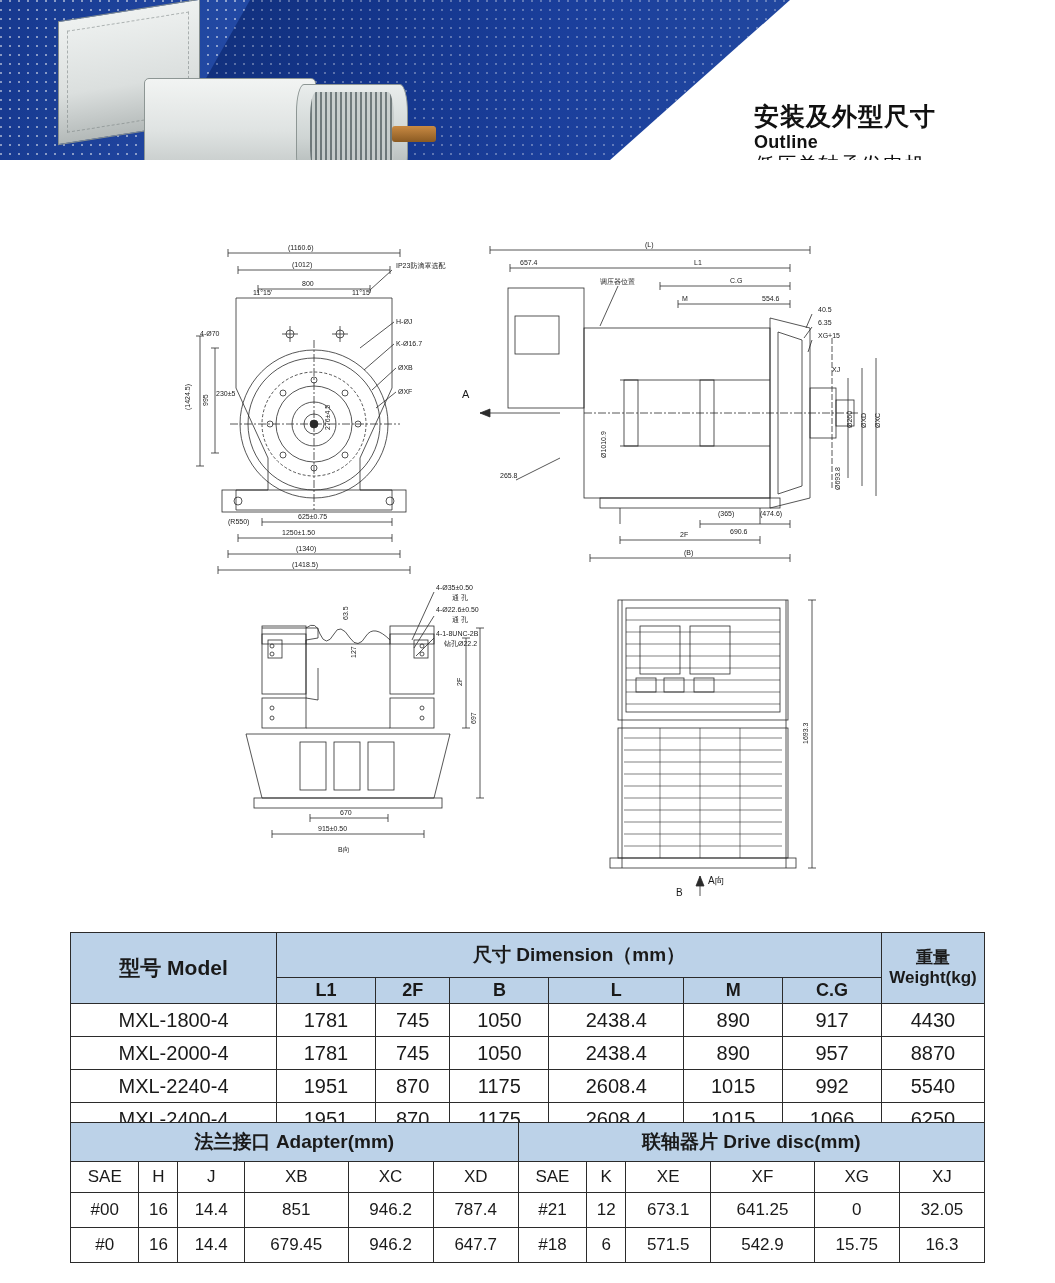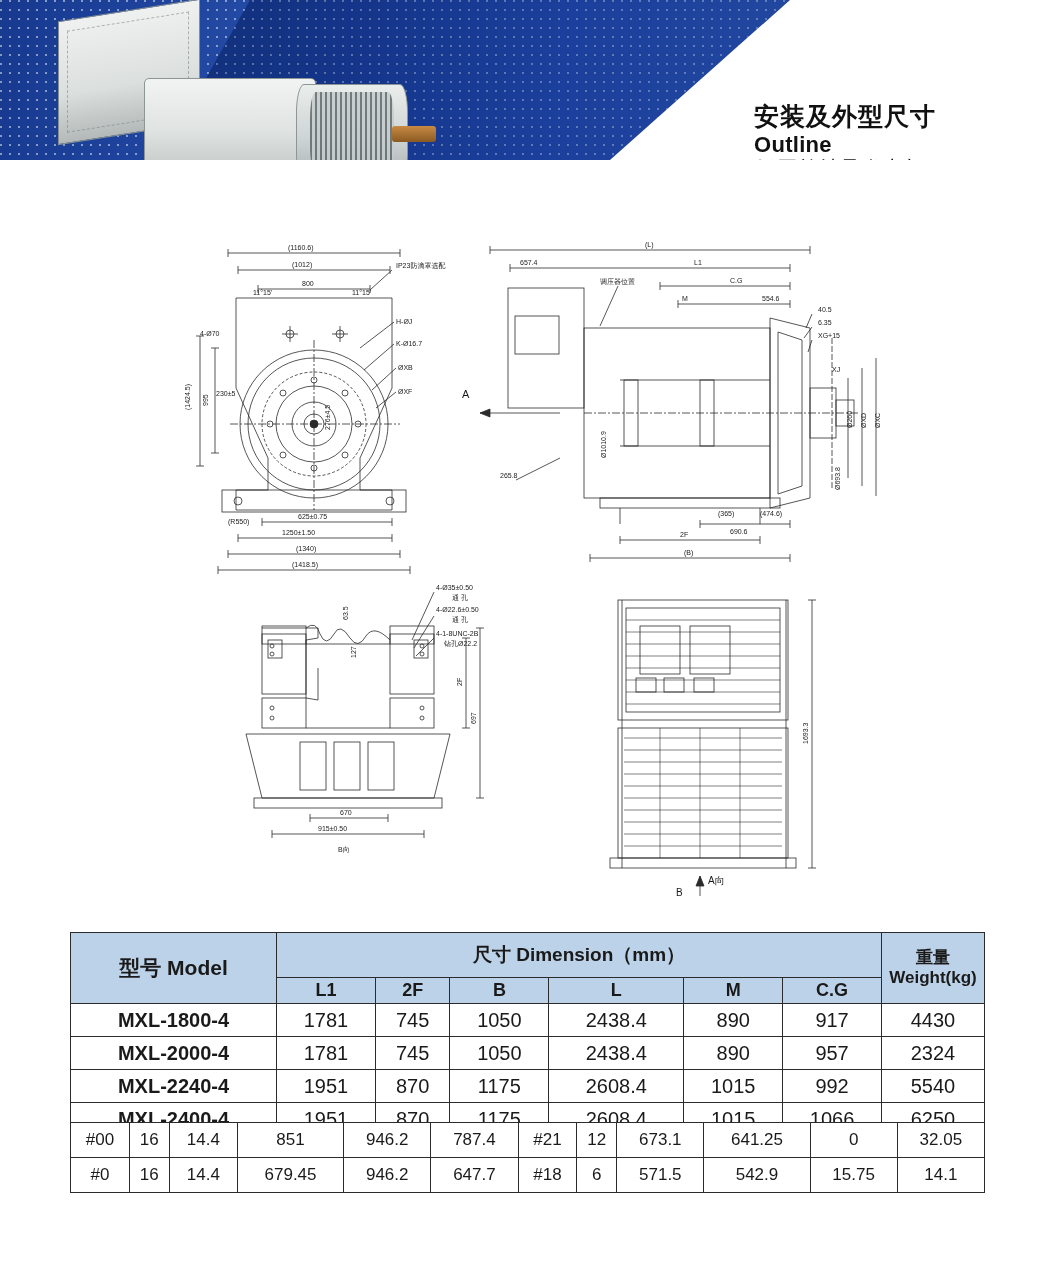--- a/index.html
+++ b/index.html
@@ -107,21 +107,21 @@
     text-align: left;
     line-height: 1.18;
   }
   .t-cn1 {
     font-size: 25px;
     font-weight: bold;
     letter-spacing: 1px;
     color: #111;
   }
   .t-en1 {
-    font-size: 22px;
+    font-size: 18px;
     font-weight: bold;
     letter-spacing: .3px;
     color: #111;
   }
   .t-cn2 {
     font-size: 21px;
     color: #111;
     letter-spacing: .5px;
   }
 
@@ -176,21 +176,21 @@
   #main-table th.sub {
     font-size: 18px;
     padding: 2px 0;
     background: #bcd2e8;
   }
   #main-table td {
     font-size: 20px;
     padding: 3px 0;
     height: 26px;
   }
-  #main-table td.model-cell { font-size: 20px; font-weight: bold; }
+  #main-table td.model-cell { font-size: 20px; }
 
   
   #adapter-table th.group-head {
     background: #bcd2e8;
     font-size: 19px;
     padding: 6px 0;
     font-weight: bold;
   }
   #adapter-table th.col-head {
     background: #fff;
@@ -561,21 +561,21 @@
         <td>4430</td>
       </tr>
       <tr>
         <td class="model-cell">MXL-2000-4</td>
         <td>1781</td>
         <td>745</td>
         <td>1050</td>
         <td>2438.4</td>
         <td>890</td>
         <td>957</td>
-        <td>2324</td>
+        <td>8870</td>
       </tr>
       <tr>
         <td class="model-cell">MXL-2240-4</td>
         <td>1951</td>
         <td>870</td>
         <td>1175</td>
         <td>2608.4</td>
         <td>1015</td>
         <td>992</td>
         <td>5540</td>
@@ -590,20 +590,38 @@
         <td>1066</td>
         <td>6250</td>
       </tr>
     </tbody>
   </table>
 </div>
 
 <div class="table-wrap" id="adapter-table-wrap">
   <table id="adapter-table">
     <thead>
+      <tr>
+        <th class="group-head" colspan="6">法兰接口  Adapter(mm)</th>
+        <th class="group-head" colspan="6">联轴器片  Drive disc(mm)</th>
+      </tr>
+      <tr>
+        <th class="col-head">SAE</th>
+        <th class="col-head">H</th>
+        <th class="col-head">J</th>
+        <th class="col-head">XB</th>
+        <th class="col-head">XC</th>
+        <th class="col-head">XD</th>
+        <th class="col-head">SAE</th>
+        <th class="col-head">K</th>
+        <th class="col-head">XE</th>
+        <th class="col-head">XF</th>
+        <th class="col-head">XG</th>
+        <th class="col-head">XJ</th>
+      </tr>
     </thead>
     <tbody>
       <tr>
         <td>#00</td>
         <td>16</td>
         <td>14.4</td>
         <td>851</td>
         <td>946.2</td>
         <td>787.4</td>
         <td>#21</td>
@@ -618,17 +636,17 @@
         <td>16</td>
         <td>14.4</td>
         <td>679.45</td>
         <td>946.2</td>
         <td>647.7</td>
         <td>#18</td>
         <td>6</td>
         <td>571.5</td>
         <td>542.9</td>
         <td>15.75</td>
-        <td>14.1</td>
+        <td>16.3</td>
       </tr>
     </tbody>
   </table>
 </div>
 
 </body></html>

